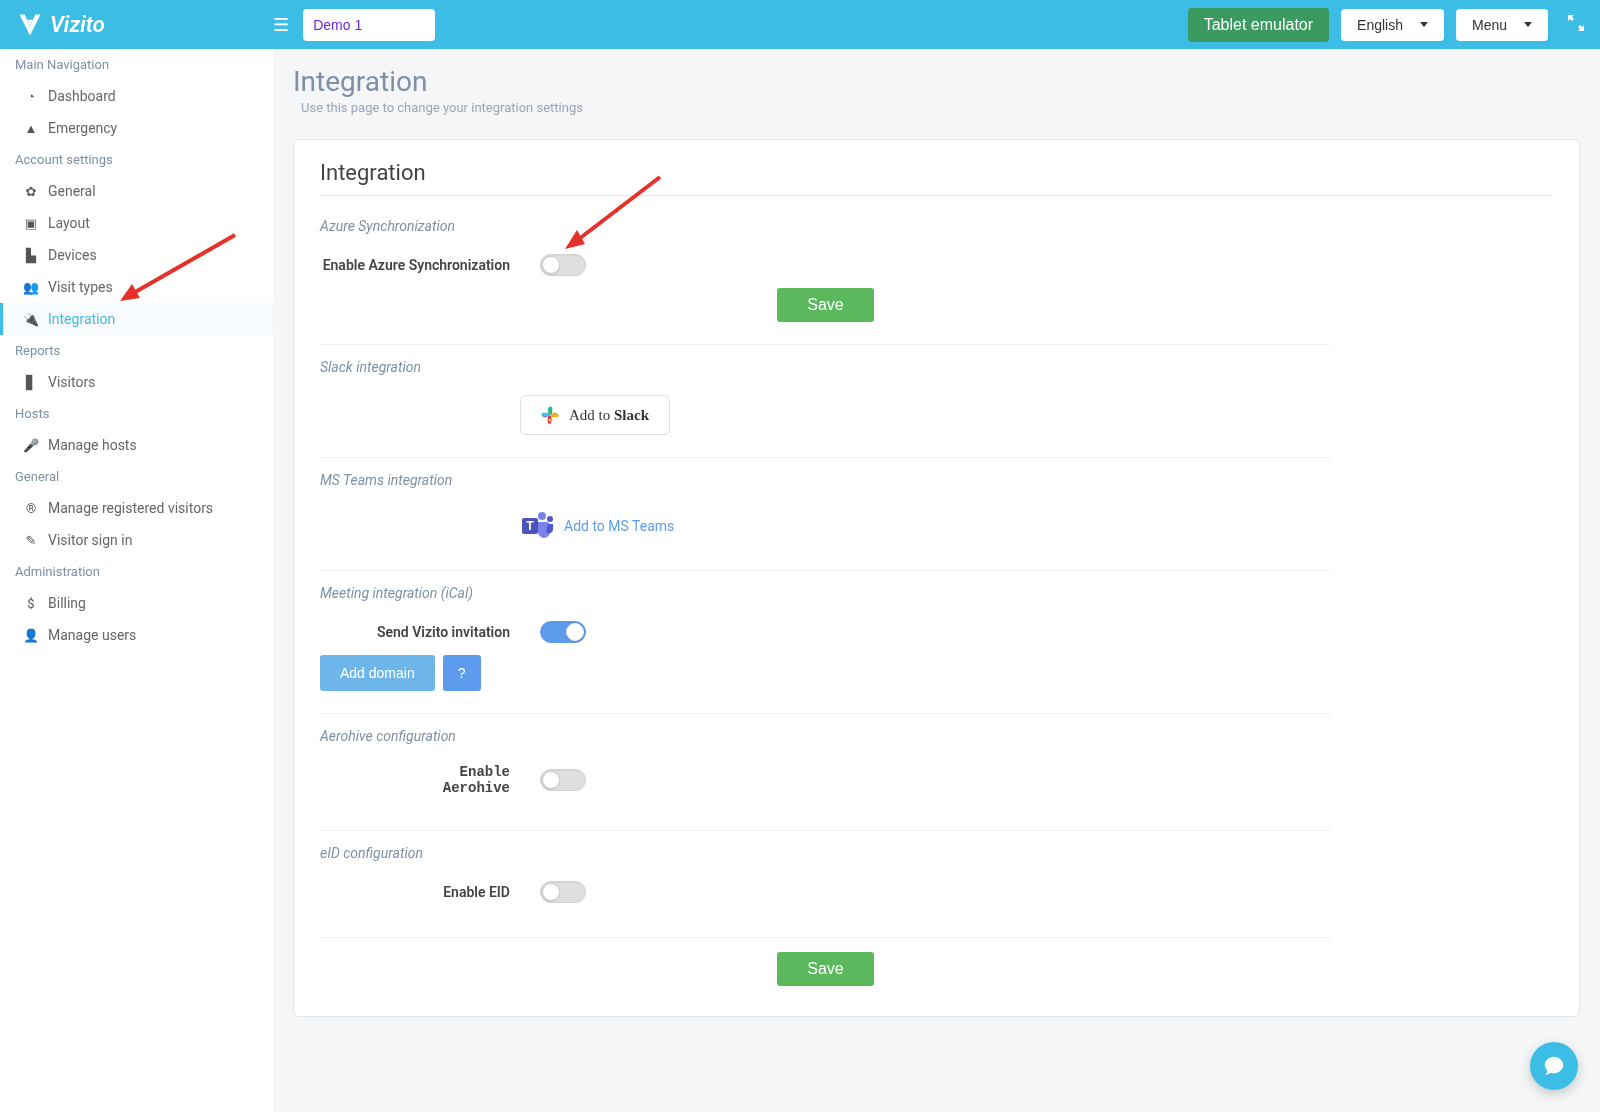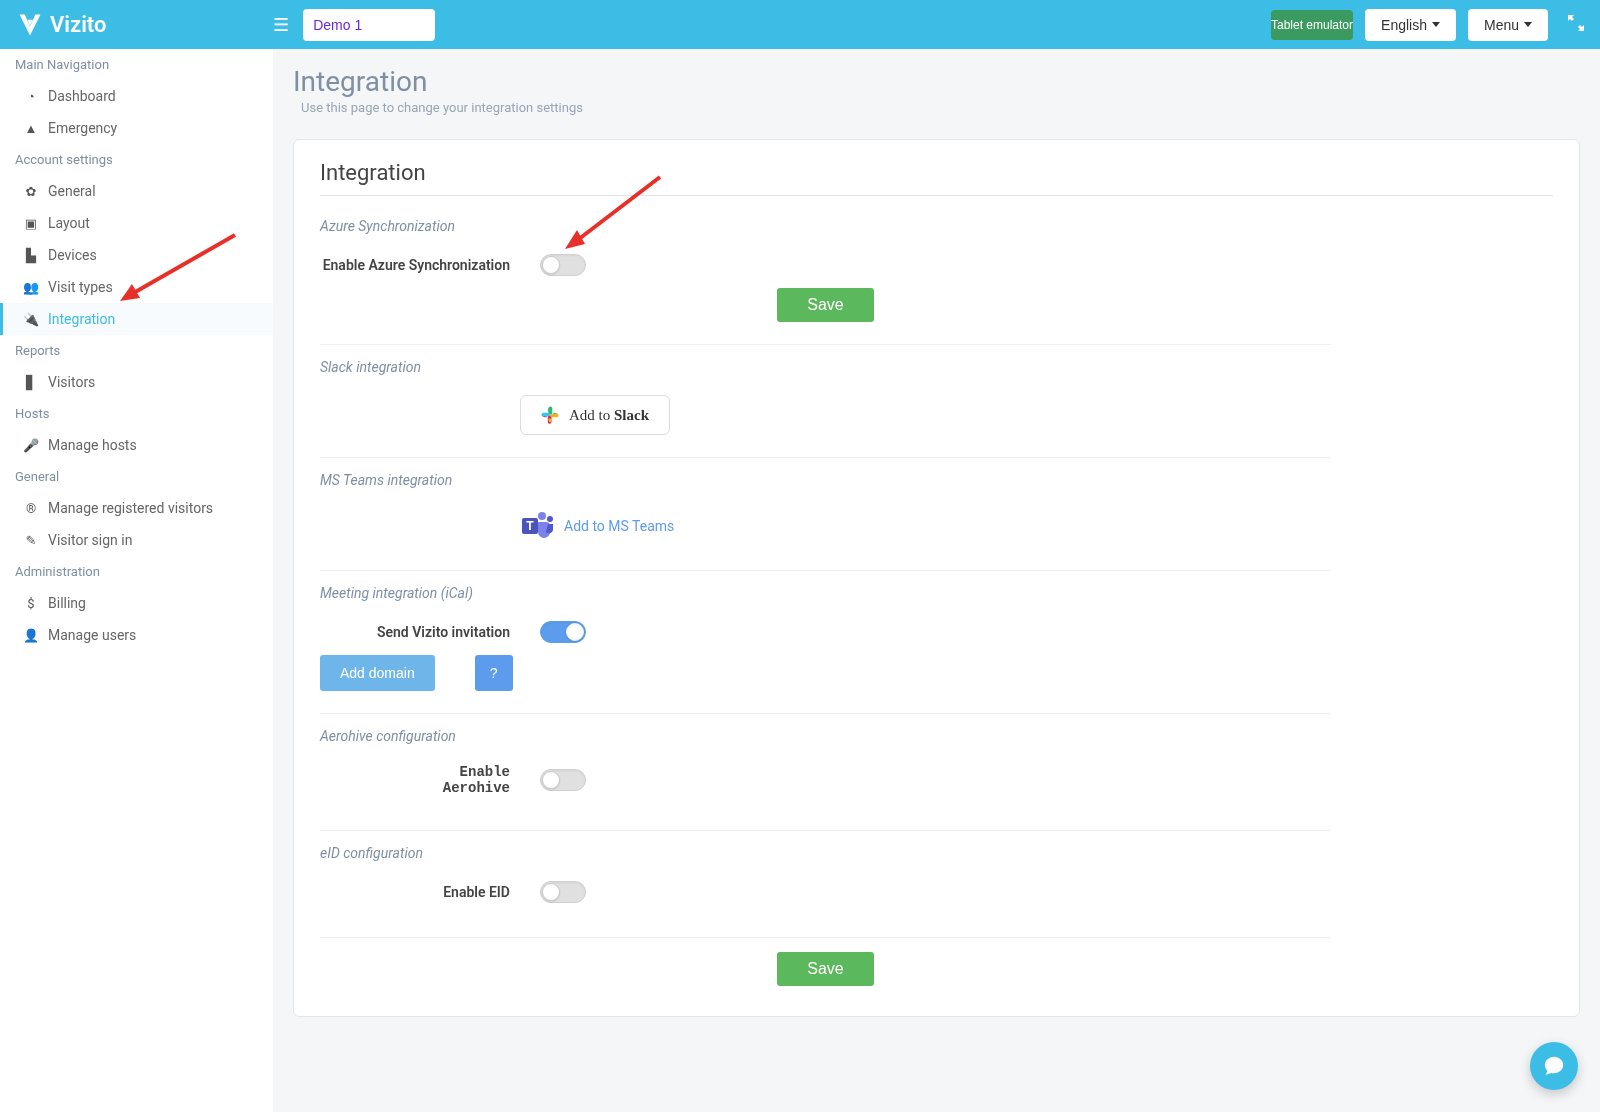--- a/index.html
+++ b/index.html
@@ -1,26 +1,26 @@
 <!DOCTYPE html>
 <html><head>
   <meta charset="utf-8">
   <style>
     * { box-sizing: border-box; margin: 0; padding: 0; }
     body { font-family: -apple-system, BlinkMacSystemFont, "Segoe UI", Roboto, "Helvetica Neue", Arial, sans-serif; background: #f5f6f8; color: #333; }
     
     
     .header { height: 49px; background: #3cbde5; display: flex; align-items: center; padding: 0 16px; }
-    .logo { display: flex; align-items: center; color: white; font-size: 22px; font-weight: 600; width: 257px; }
+    .logo { display: flex; align-items: center; color: white; font-size: 22px; font-weight: 600; width: 257px; font-style: italic; }
     .logo-icon { width: 28px; height: 28px; margin-right: 6px; }
     .hamburger { color: white; font-size: 18px; margin-right: 14px; cursor: pointer; }
     .site-select { width: 132px; height: 32px; border: none; border-radius: 4px; padding: 0 10px; font-size: 14px; background: white; color: #6d28d9; cursor: pointer; }
     .header-right { margin-left: auto; display: flex; gap: 12px; align-items: center; }
-    .btn-emu { background: #3a9a5f; color: white; border: none; padding: 8px 0; border-radius: 4px; font-size: 12px; cursor: pointer; }
-    .btn-white { background: white; color: #333; border: none; padding: 8px 16px; border-radius: 4px; font-size: 14px; cursor: pointer; display: flex; align-items: center; gap: 5px; }
+    .btn-emu { background: #3a9a5f; color: white; border: none; padding: 8px 16px; border-radius: 4px; font-size: 16px; cursor: pointer; }
+    .btn-white { background: white; color: #333; border: none; padding: 8px 16px; border-radius: 4px; font-size: 14px; cursor: pointer; display: flex; align-items: center; gap: 17px; }
     .caret { width: 0; height: 0; border-left: 4px solid transparent; border-right: 4px solid transparent; border-top: 5px solid #333; }
     .expand-icon { color: white; font-size: 18px; cursor: pointer; margin-left: 8px; }
     
     
     .sidebar { position: fixed; top: 49px; left: 0; width: 273px; bottom: 0; background: white; overflow-y: auto; }
     .nav-section { padding: 8px 15px; color: #7f8fa4; font-size: 13px; font-weight: 400; }
     .nav-item { display: flex; align-items: center; padding: 8px 15px 8px 22px; color: #666; font-size: 14px; cursor: pointer; }
     .nav-item.active { color: #3cbde5; border-left: 3px solid #3cbde5; padding-left: 19px; background: #f8fbfd; }
     .nav-item .icon { width: 18px; margin-right: 8px; text-align: center; font-size: 13px; color: #555; }
     .nav-item.active .icon { color: #3cbde5; }
@@ -56,21 +56,21 @@
     
     
     .arrow { position: absolute; pointer-events: none; }
     .arrow-line { stroke: #e8302a; stroke-width: 4; }
     .arrow-head { fill: #e8302a; }
     
     
     .chat-bubble { position: fixed; bottom: 22px; right: 22px; width: 48px; height: 48px; background: #3cbde5; border-radius: 50%; display: flex; align-items: center; justify-content: center; cursor: pointer; box-shadow: 0 4px 12px rgba(0,0,0,0.2); }
     .chat-bubble svg { width: 22px; height: 22px; fill: white; }
     
-    .domain-row { display: flex; align-items: center; gap: 32px; }
+    .domain-row { display: flex; align-items: center; }
   </style>
 </head>
 <body>
 
 <div class="header">
   <div class="logo">
     <svg class="logo-icon" viewBox="0 0 32 32">
       <path d="M4 4 L16 28 L28 4 L22 4 L16 18 L10 4 Z M13 10 L19 10 L16 17 Z" fill="white"></path>
     </svg>
     <span>Vizito</span>

